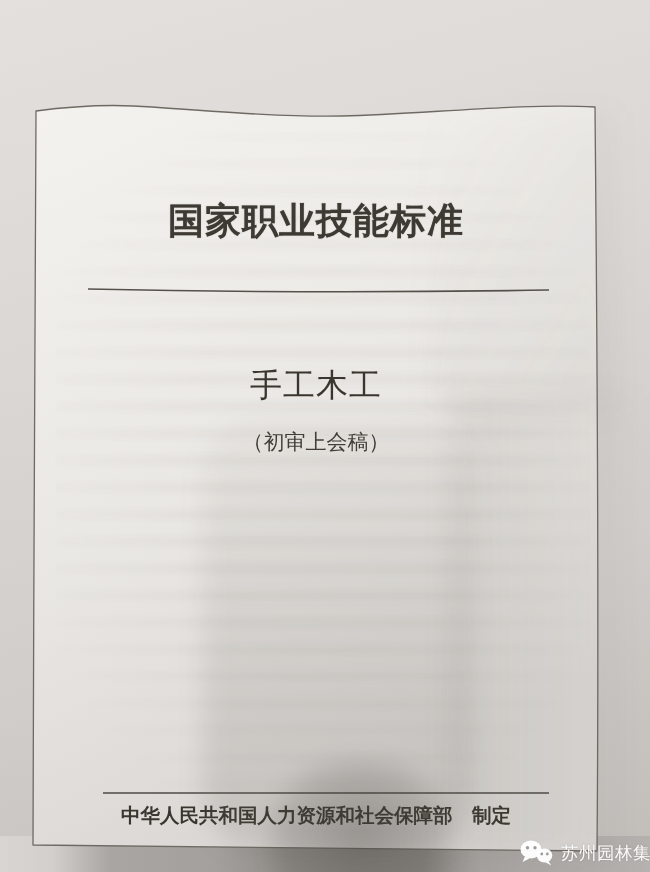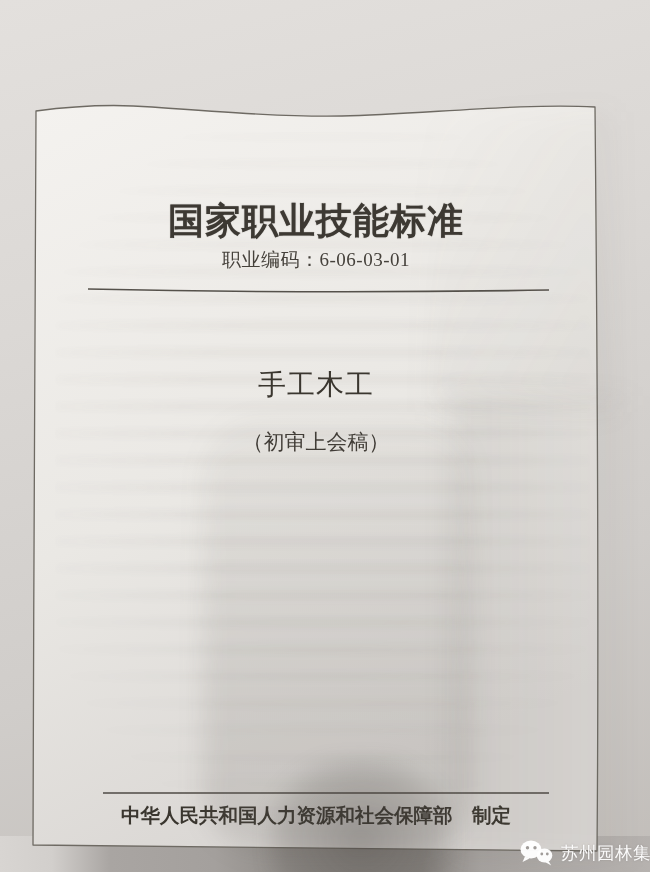--- a/index.html
+++ b/index.html
@@ -25,21 +25,21 @@
       rgba(118,112,105,0) 9px,rgba(118,112,105,0) 27px);
     filter:blur(3px);
     -webkit-mask-image:radial-gradient(ellipse 62% 58% at 50% 48%,rgba(0,0,0,.85) 40%,rgba(0,0,0,0) 97%);
     mask-image:radial-gradient(ellipse 62% 58% at 50% 48%,rgba(0,0,0,.85) 40%,rgba(0,0,0,0) 97%);
     opacity:.8;
   }
   .txt{position:absolute;left:36px;width:560px;text-align:center;color:#3d3933;}
   .t-standard{top:198px;font-size:36px;font-weight:700;letter-spacing:1px;line-height:46px;
               text-shadow:0 0 1px rgba(61,57,51,.55);}
   .t-code{top:248px;font-size:19px;letter-spacing:.5px;line-height:24px;color:#45413b;}
-  .t-name{top:363px;font-size:28px;letter-spacing:1px;line-height:44px;color:#3a362f;}
+  .t-name{top:363px;font-size:32px;letter-spacing:1px;line-height:44px;color:#3a362f;}
   .t-draft{top:429px;font-size:21px;line-height:27px;color:#403c36;}
   .t-issuer{top:804px;font-size:19.5px;font-weight:600;line-height:24px;color:#3a362f;}
   
   .sh{position:absolute;pointer-events:none;}
   .sh-col{left:203px;top:418px;width:268px;height:432px;border-radius:60px;
     background:linear-gradient(to bottom,rgba(95,90,84,.04) 0%,rgba(95,90,84,.13) 60%,rgba(95,90,84,.17) 100%);
     filter:blur(12px);}
   .sh-head{left:266px;top:756px;width:190px;height:140px;
     background:radial-gradient(ellipse at 50% 60%,rgba(60,56,52,.34) 0%,rgba(60,56,52,.17) 55%,rgba(60,56,52,0) 78%);
     filter:blur(8px);}
@@ -77,21 +77,20 @@
          C597,320 599,620 597,851
          L33,845
          C34,600 34,350 36,111 Z" fill="url(#pg)" stroke="#6e6a63" stroke-width="1.3" stroke-linejoin="round"></path>
     <path d="M88,289 Q320,294 549,290" fill="none" stroke="#55514b" stroke-width="1.6"></path>
     <path d="M103,793 L549,793" fill="none" stroke="#4e4a44" stroke-width="1.7"></path>
   </svg>
 
   <div class="ghost-rows"></div>
 
   <div class="txt t-standard">国家职业技能标准</div>
-  <div class="txt t-code">职业编码：6-06-03-01</div>
   <div class="txt t-name">手工木工</div>
   <div class="txt t-draft">（初审上会稿）</div>
   <div class="txt t-issuer">中华人民共和国人力资源和社会保障部　制定</div>
 
   <div class="sh sh-col"></div>
   <div class="sh sh-head"></div>
   <div class="sh sh-right"></div>
   <div class="sh sh-topright"></div>
 
   <div class="watermark">

